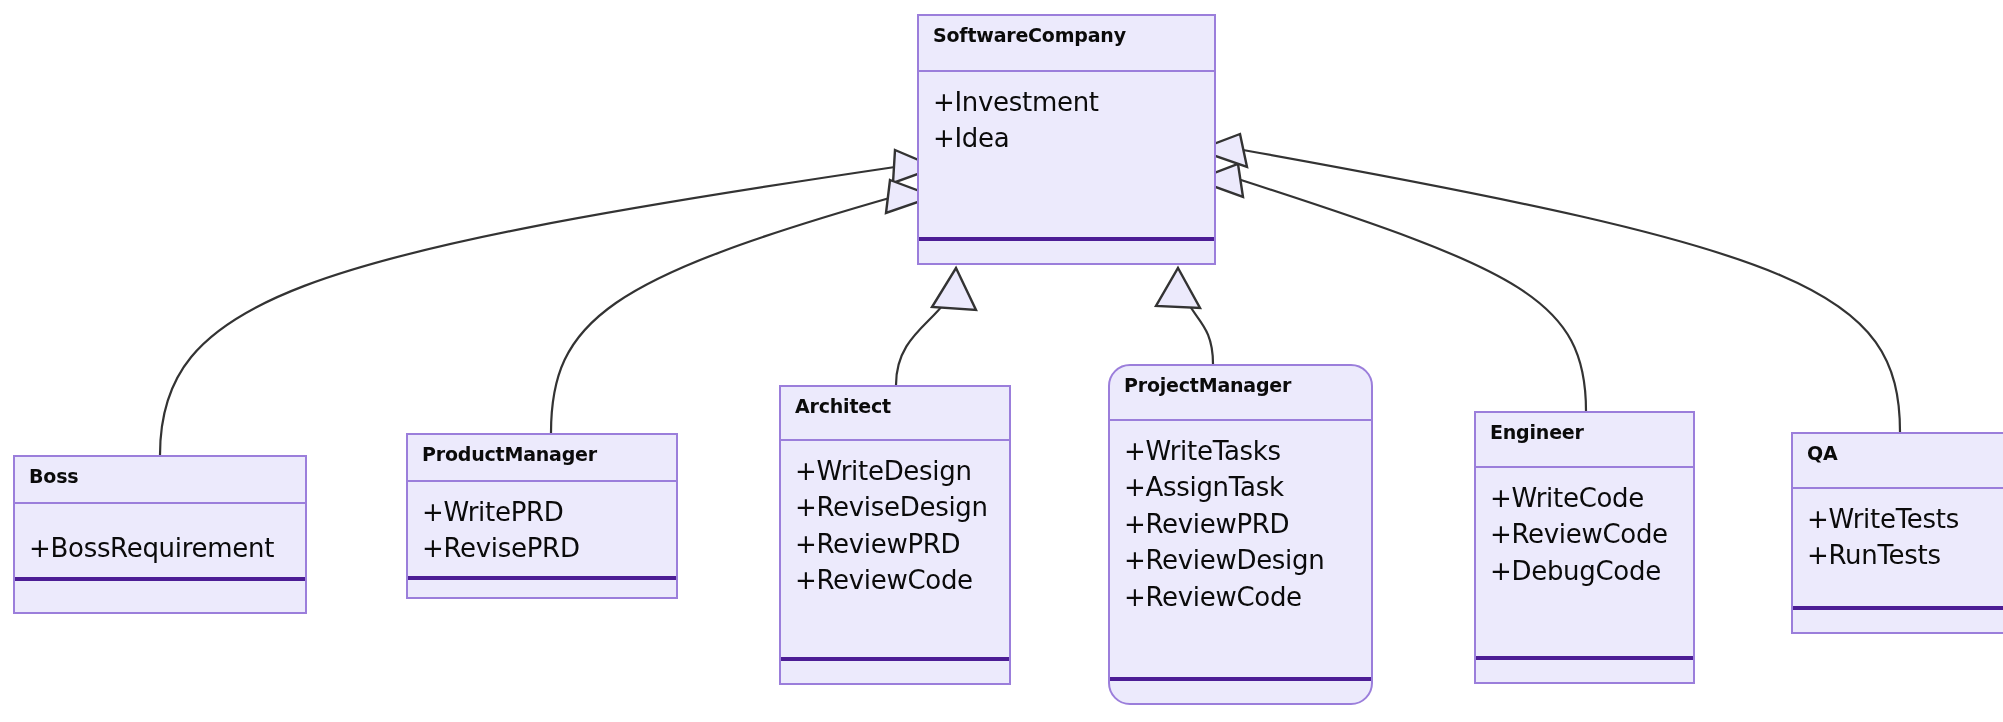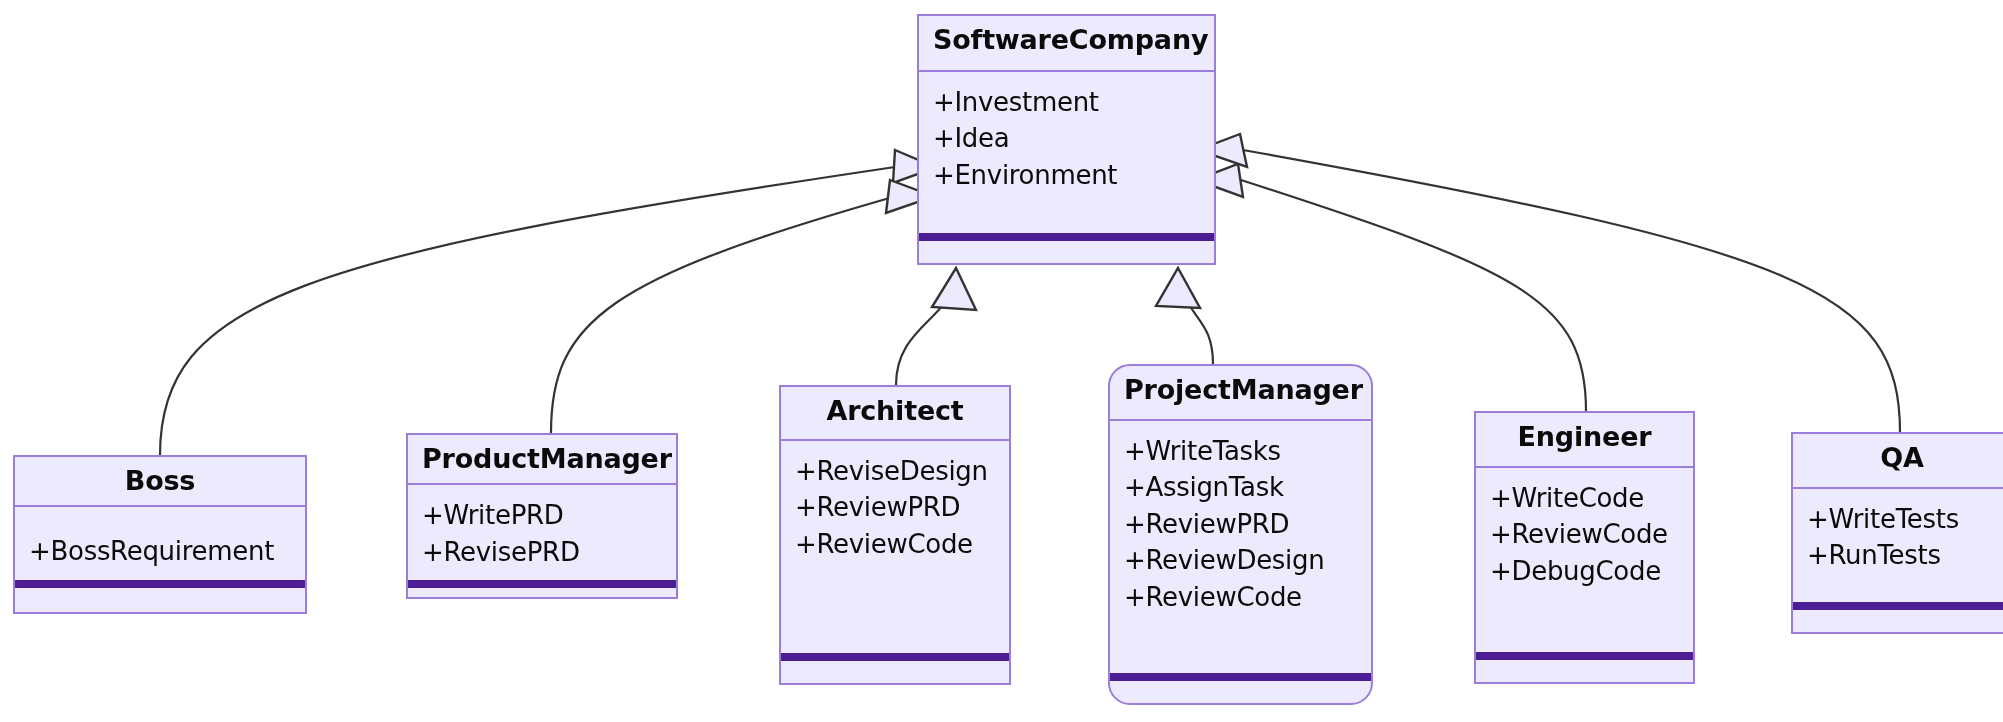--- a/index.html
+++ b/index.html
@@ -29,34 +29,33 @@
     position: absolute;
     box-sizing: border-box;
     background: #ECEAFC;
     border: 2px solid #9B7EDB;
     display: flex;
     flex-direction: column;
     z-index: 5;
   }
   .cls-title {
     box-sizing: border-box;
-    text-align: center;
     font-weight: bold;
-    font-size: 27px;
+    font-size: 19px;
     color: #0b0b0b;
     padding: 9px 14px 10px 14px;
     line-height: 1.08;
     border-bottom: 2px solid #9B7EDB;
     letter-spacing: -0.2px;
   }
   .cls-attrs {
     box-sizing: border-box;
     flex: 1 1 auto;
     padding: 12px 14px 10px 14px;
-    border-bottom: 8px solid #4c1d95;
+    border-bottom: 4px solid #4c1d95;
   }
   .cls-attrs .attr {
     font-size: 26px;
     color: #0b0b0b;
     line-height: 1.40;
     white-space: nowrap;
     letter-spacing: -0.3px;
   }
   .cls-methods {
     box-sizing: border-box;
@@ -99,21 +98,20 @@
       <path d="M 1900 432 C 1900 290 1800 250 1243 150" fill="none" stroke="#333333" stroke-width="2.2" stroke-linecap="round"></path>
       <polygon points="1240,134 1247,167 1198,150" fill="#ECEAFC" stroke="#333333" stroke-width="2.4" stroke-linejoin="miter"></polygon>
     </g>
   </svg>
 
   <div class="uml-class" style="left:917px; top:14px; width:299px; height:251px;">
     <div class="cls-title" style="height:56px;">SoftwareCompany</div>
     <div class="cls-attrs">
       <div class="attr">+Investment</div>
       <div class="attr">+Idea</div>
-      <div class="attr">+Environment</div>
     </div>
     <div class="cls-methods"></div>
   </div>
 
   <div class="uml-class" style="left:13px; top:455px; width:294px; height:159px;gap:14px;">
     <div class="cls-title" style="height:55px;">Boss</div>
     <div class="cls-attrs">
       <div class="attr">+BossRequirement</div>
     </div>
     <div class="cls-methods"></div>
@@ -124,20 +122,21 @@
     <div class="cls-attrs">
       <div class="attr">+WritePRD</div>
       <div class="attr">+RevisePRD</div>
     </div>
     <div class="cls-methods"></div>
   </div>
 
   <div class="uml-class" style="left:779px; top:385px; width:232px; height:300px;">
     <div class="cls-title" style="height:54px;">Architect</div>
     <div class="cls-attrs">
+      <div class="attr">+WriteDesign</div>
       <div class="attr">+ReviseDesign</div>
       <div class="attr">+ReviewPRD</div>
       <div class="attr">+ReviewCode</div>
     </div>
     <div class="cls-methods"></div>
   </div>
 
   <div class="uml-class" style="left:1108px; top:364px; width:265px; height:341px;border-radius:22px;">
     <div class="cls-title" style="height:55px;">ProjectManager</div>
     <div class="cls-attrs">

